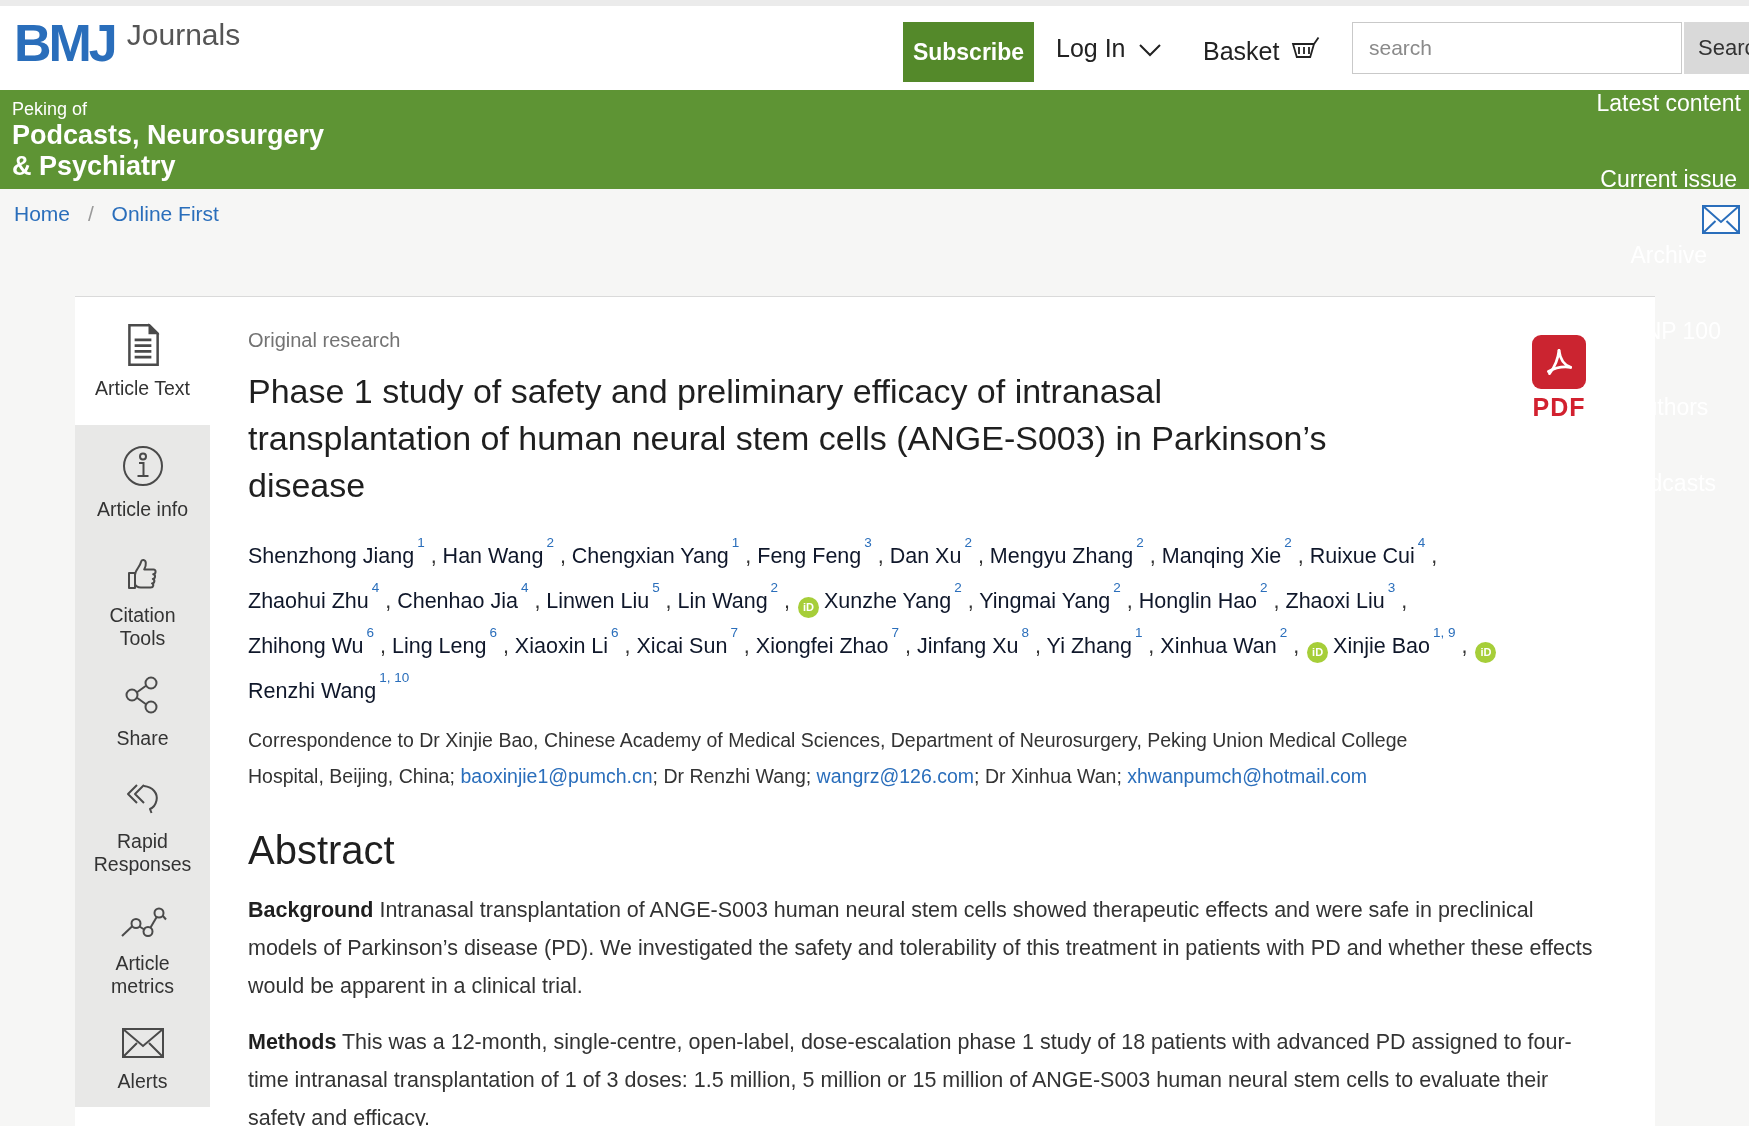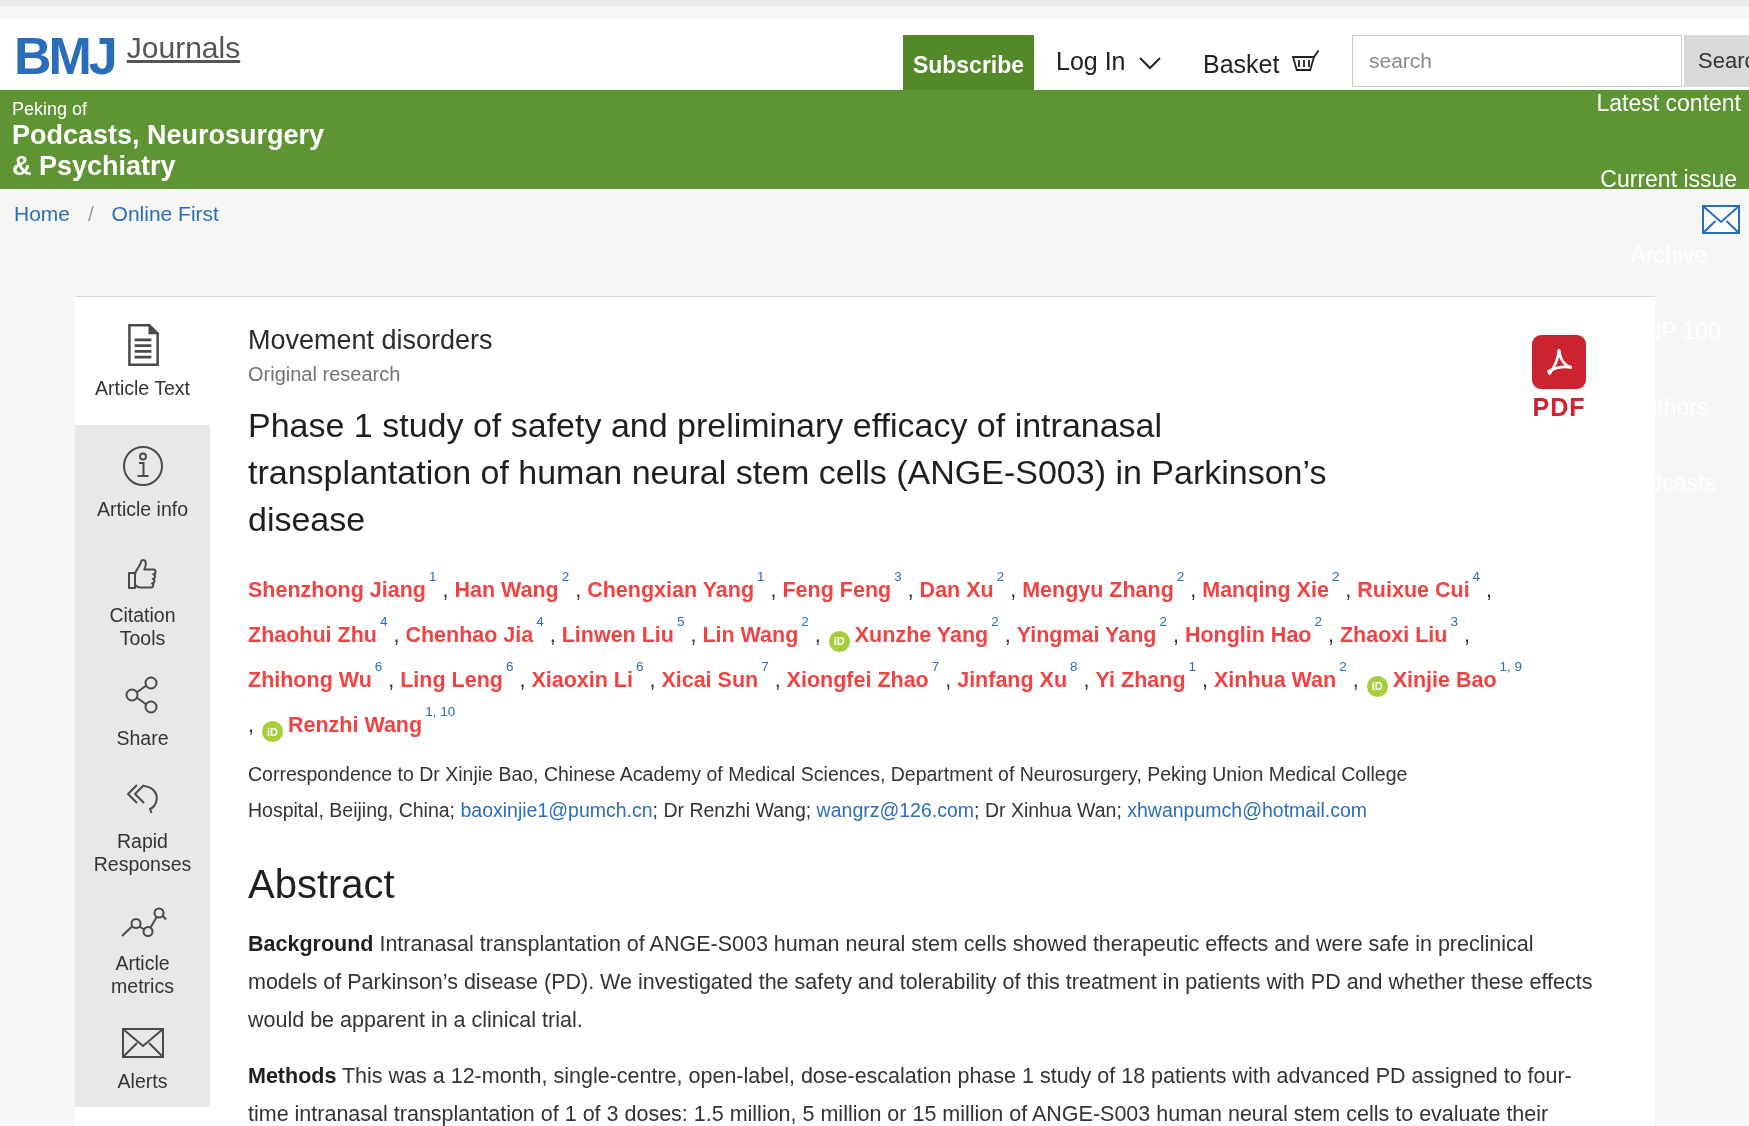--- a/index.html
+++ b/index.html
@@ -7,24 +7,24 @@
   body {
     font-family: "Liberation Sans", sans-serif;
     background:#f6f6f5;
     position:relative;
     color:#333;
   }
   a { text-decoration:none; }
 
   
   .top-strip { position:absolute; top:0; left:0; width:100%; height:6px; background:#ebebeb; }
-  .topbar { position:absolute; top:19px; left:0; width:100%; height:84px; background:#ffffff; }
+  .topbar { position:absolute; top:6px; left:0; width:100%; height:84px; background:#ffffff; }
   .logo-wrap { position:absolute; left:14px; top:8px; display:flex; align-items:flex-start; cursor:pointer; }
   .logo-bmj { font-size:52px; font-weight:800; letter-spacing:-3px; color:#2a6ebb; line-height:58px; }
-  .logo-journals { font-size:30px; color:#555; margin-left:12px; margin-top:4px; font-weight:400;text-decoration:underline; }
+  .logo-journals { font-size:30px; color:#555; margin-left:12px; margin-top:4px; font-weight:400; }
   .subscribe-btn { position:absolute; left:903px; top:16px; width:131px; height:60px; background:#54892a; color:#fff;
     font-size:23px; font-weight:bold; border:none; font-family:inherit; cursor:pointer; }
   .login { position:absolute; left:1056px; top:28px; font-size:25px; color:#222; cursor:pointer; display:flex; align-items:center; gap:12px; }
   .basket { position:absolute; left:1203px; top:28px; font-size:25px; color:#222; cursor:pointer; display:flex; align-items:center; gap:10px; }
   .search-input { position:absolute; left:1352px; top:16px; width:330px; height:52px; border:1px solid #c9c9c9;
     font-size:21px; padding-left:16px; font-family:inherit; color:#333; background:#fff; }
   .search-input::placeholder { color:#8a8a8a; }
   .search-btn { position:absolute; left:1684px; top:16px; width:110px; height:52px; background:#d9d9d9; border:none;
     font-size:22px; color:#333; font-family:inherit; text-align:left; padding-left:14px; cursor:pointer; }
 
@@ -51,21 +51,21 @@
   .rail-item.active { background:#ffffff;align-items:center; }
   .rail-label { font-size:19.5px; color:#333; text-align:center; line-height:23px; width:112px; }
   .rail-icon { display:block; }
 
   
   .content { position:absolute; left:173px; top:0; width:1355px; padding-top:26px; }
   .section-h { font-size:27px; font-weight:400; color:#2b2b2b; line-height:34px; }
   .type-h { font-size:20px; font-weight:400; color:#737373; margin-top:6px; }
   .title-h { font-size:34px; font-weight:400; color:#1f1f1f; line-height:47px; max-width:1100px; margin-top:16px; }
   .authors { margin-top:22px; font-size:21.5px; line-height:40px; color:#333; max-width:1285px; }
-  .author-link { color:#ef4444; cursor:pointer; white-space:nowrap;font-weight:bold; }
+  .author-link { color:#0f172a; cursor:pointer; white-space:nowrap; }
   .author-sup { font-size:13.5px; position:relative; top:-8px; margin-left:3px; color:#2a6ebb; }
   .author-sep { color:#333; }
   .orcid-badge { display:inline-flex; width:21px; height:21px; border-radius:50%; background:#a6ce39; color:#fff;
     font-size:11px; font-weight:bold; align-items:center; justify-content:center; margin:0 5px 0 2px; vertical-align:-3px; cursor:pointer; }
   .correspondence { margin-top:10px; font-size:19.5px; line-height:36px; color:#333; max-width:1225px; }
   .email-link { color:#2a6ebb; cursor:pointer; }
   .abstract-h { font-size:40px; font-weight:400; color:#1f1f1f; margin-top:34px; }
   .abs-para { font-size:21.5px; line-height:38px; color:#333; max-width:1352px; margin-top:18px; }
   .abs-para b { color:#1f1f1f; }
 
@@ -195,21 +195,20 @@
         <span class="rail-icon"><svg width="48" height="36" viewBox="0 0 48 36" fill="none" stroke="#4a4a4a" stroke-width="2">
             <rect x="4" y="4" width="40" height="28"></rect>
             <path d="M4 4 L24 21 L44 4"></path>
             <path d="M4 32 L18 18 M44 32 L30 18"></path>
           </svg></span>
         <div class="rail-label">Alerts</div>
       </div>
     </div>
 
   <div class="content">
-    <div class="section-h">Movement disorders</div>
     <div class="type-h">Original research</div>
     <h1 class="title-h">Phase 1 study of safety and preliminary efficacy of intranasal transplantation of human neural stem cells (ANGE-S003) in Parkinson’s disease</h1>
     <div class="authors" id="authors"><a class="author-link">Shenzhong Jiang</a><sup class="author-sup">1</sup><span class="author-sep"> , </span><a class="author-link">Han Wang</a><sup class="author-sup">2</sup><span class="author-sep"> , </span><a class="author-link">Chengxian Yang</a><sup class="author-sup">1</sup><span class="author-sep"> , </span><a class="author-link">Feng Feng</a><sup class="author-sup">3</sup><span class="author-sep"> , </span><a class="author-link">Dan Xu</a><sup class="author-sup">2</sup><span class="author-sep"> , </span><a class="author-link">Mengyu Zhang</a><sup class="author-sup">2</sup><span class="author-sep"> , </span><a class="author-link">Manqing Xie</a><sup class="author-sup">2</sup><span class="author-sep"> , </span><a class="author-link">Ruixue Cui</a><sup class="author-sup">4</sup><span class="author-sep"> , </span><a class="author-link">Zhaohui Zhu</a><sup class="author-sup">4</sup><span class="author-sep"> , </span><a class="author-link">Chenhao Jia</a><sup class="author-sup">4</sup><span class="author-sep"> , </span><a class="author-link">Linwen Liu</a><sup class="author-sup">5</sup><span class="author-sep"> , </span><a class="author-link">Lin Wang</a><sup class="author-sup">2</sup><span class="author-sep"> , </span><span class="orcid-badge">iD</span><a class="author-link">Xunzhe Yang</a><sup class="author-sup">2</sup><span class="author-sep"> , </span><a class="author-link">Yingmai Yang</a><sup class="author-sup">2</sup><span class="author-sep"> , </span><a class="author-link">Honglin Hao</a><sup class="author-sup">2</sup><span class="author-sep"> , </span><a class="author-link">Zhaoxi Liu</a><sup class="author-sup">3</sup><span class="author-sep"> , </span><a class="author-link">Zhihong Wu</a><sup class="author-sup">6</sup><span class="author-sep"> , </span><a class="author-link">Ling Leng</a><sup class="author-sup">6</sup><span class="author-sep"> , </span><a class="author-link">Xiaoxin Li</a><sup class="author-sup">6</sup><span class="author-sep"> , </span><a class="author-link">Xicai Sun</a><sup class="author-sup">7</sup><span class="author-sep"> , </span><a class="author-link">Xiongfei Zhao</a><sup class="author-sup">7</sup><span class="author-sep"> , </span><a class="author-link">Jinfang Xu</a><sup class="author-sup">8</sup><span class="author-sep"> , </span><a class="author-link">Yi Zhang</a><sup class="author-sup">1</sup><span class="author-sep"> , </span><a class="author-link">Xinhua Wan</a><sup class="author-sup">2</sup><span class="author-sep"> , </span><span class="orcid-badge">iD</span><a class="author-link">Xinjie Bao</a><sup class="author-sup">1, 9</sup><span class="author-sep"> , </span><span class="orcid-badge">iD</span><a class="author-link">Renzhi Wang</a><sup class="author-sup">1, 10</sup></div>
     <div class="correspondence" id="correspondence"><span>Correspondence to Dr Xinjie Bao, Chinese Academy of Medical Sciences, Department of Neurosurgery, Peking Union Medical College Hospital, Beijing, China; </span><a class="email-link">baoxinjie1@pumch.cn</a><span>; Dr Renzhi Wang; </span><a class="email-link">wangrz@126.com</a><span>; Dr Xinhua Wan; </span><a class="email-link">xhwanpumch@hotmail.com</a></div>
     <div class="abstract-h">Abstract</div>
     <div id="abstract-paras">
         <p class="abs-para"><b>Background</b><span> Intranasal transplantation of ANGE-S003 human neural stem cells showed therapeutic effects and were safe in preclinical models of Parkinson’s disease (PD). We investigated the safety and tolerability of this treatment in patients with PD and whether these effects would be apparent in a clinical trial.</span></p>
         <p class="abs-para"><b>Methods</b><span> This was a 12-month, single-centre, open-label, dose-escalation phase 1 study of 18 patients with advanced PD assigned to four-time intranasal transplantation of 1 of 3 doses: 1.5 million, 5 million or 15 million of ANGE-S003 human neural stem cells to evaluate their safety and efficacy.</span></p>
       </div>
   </div>

